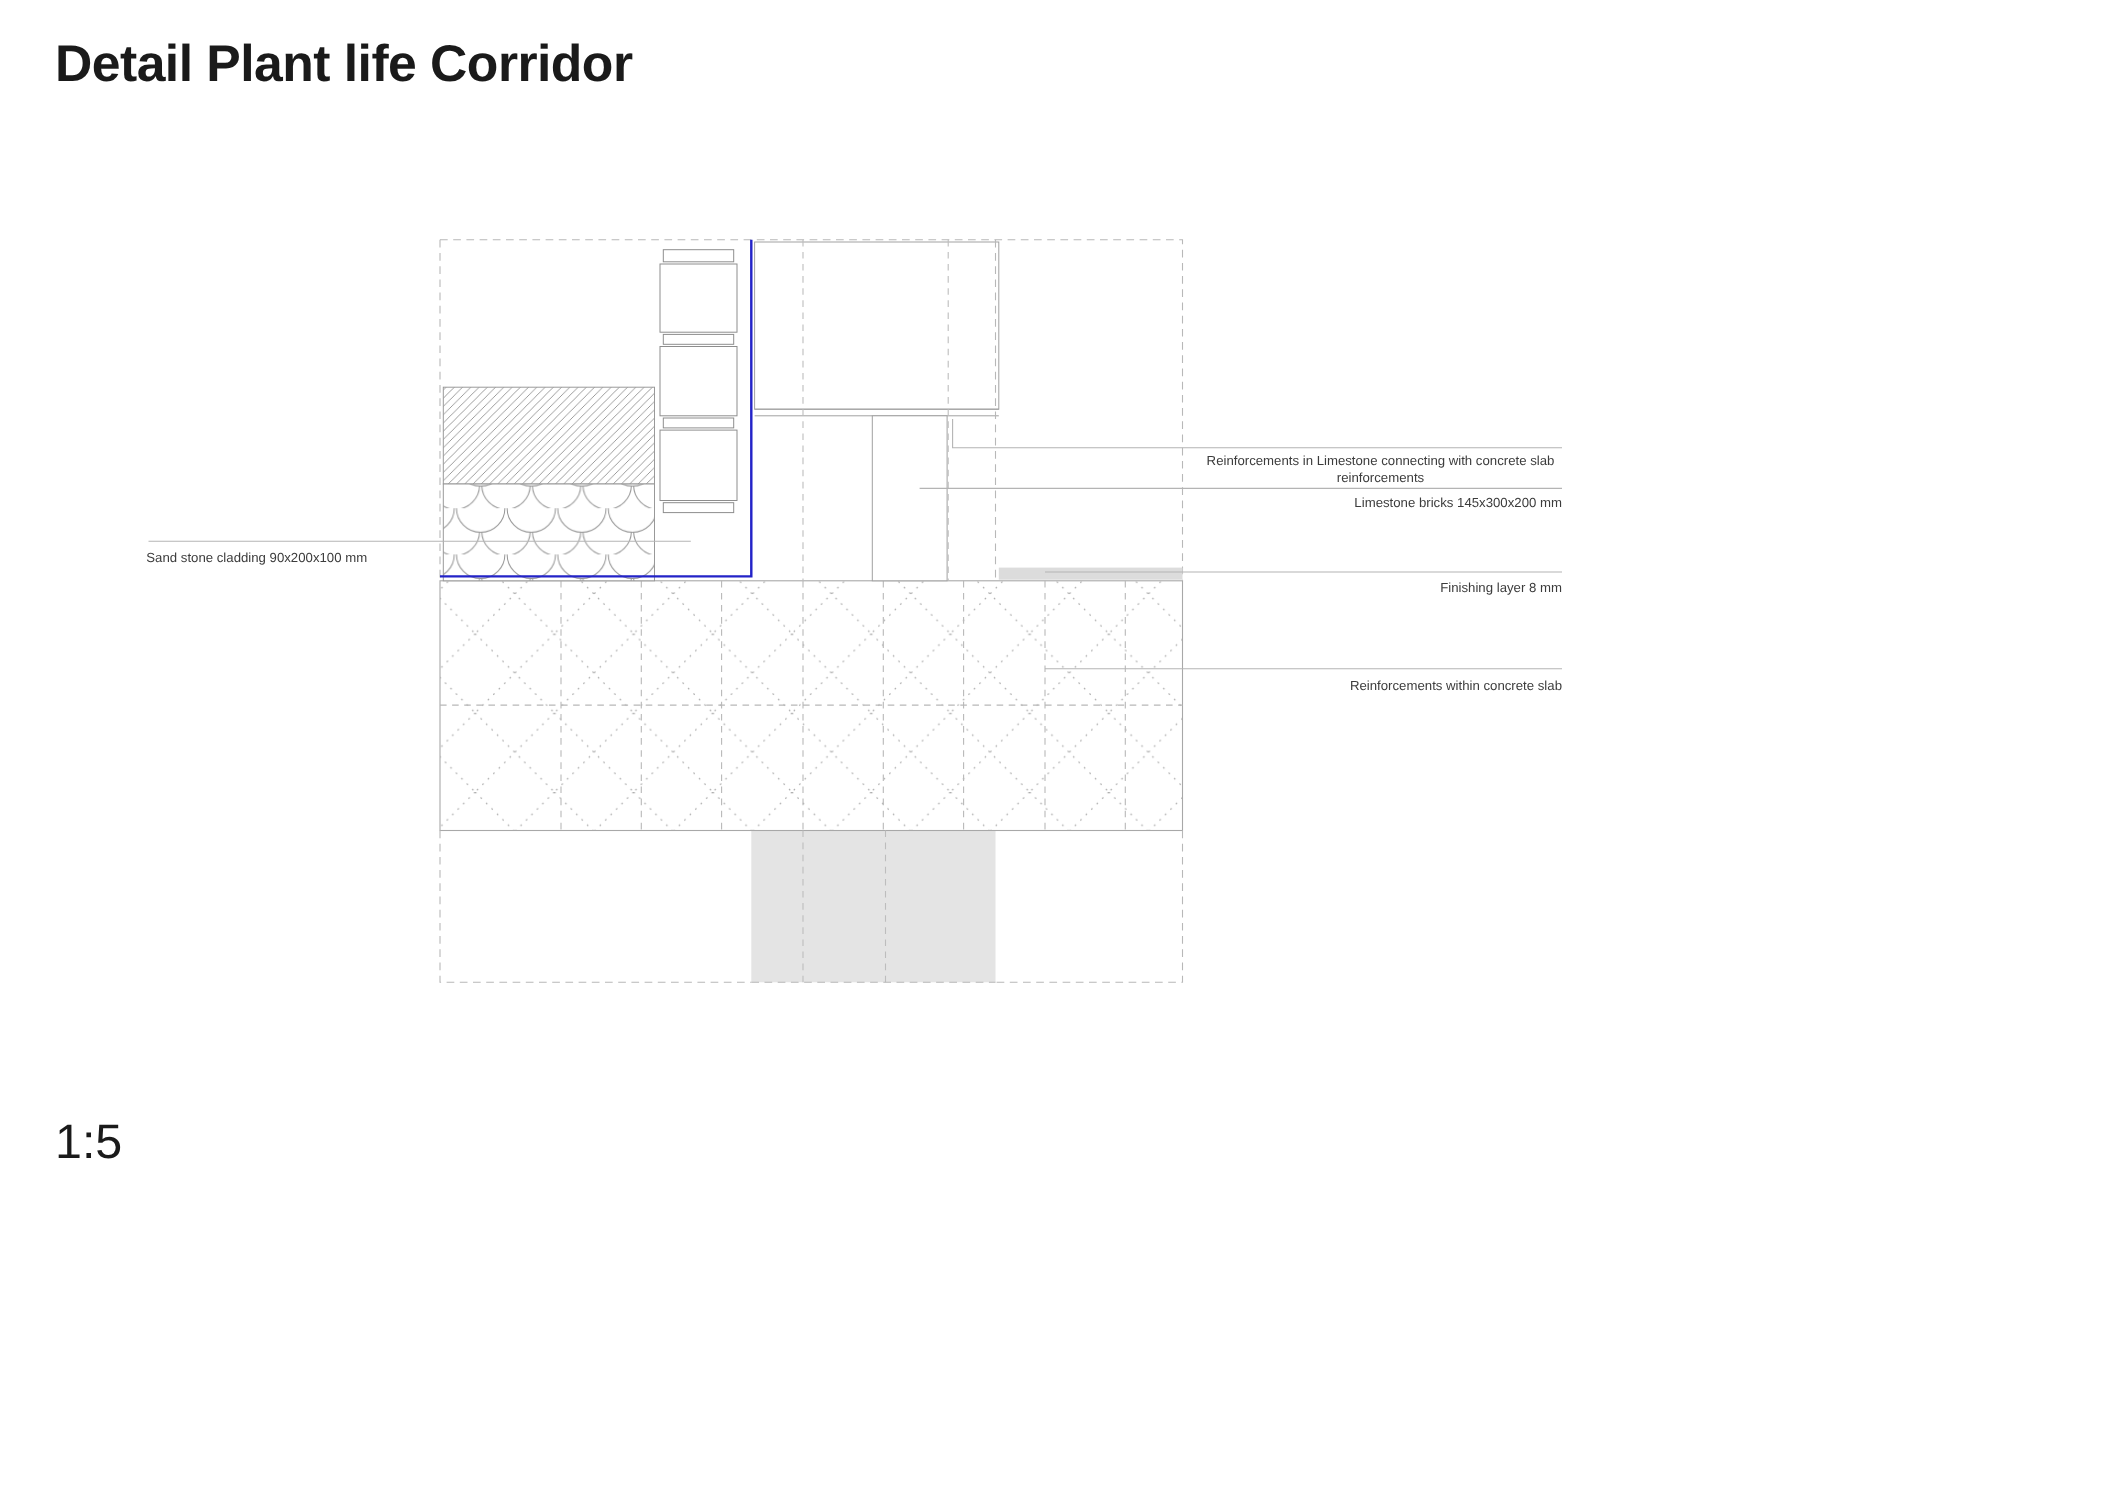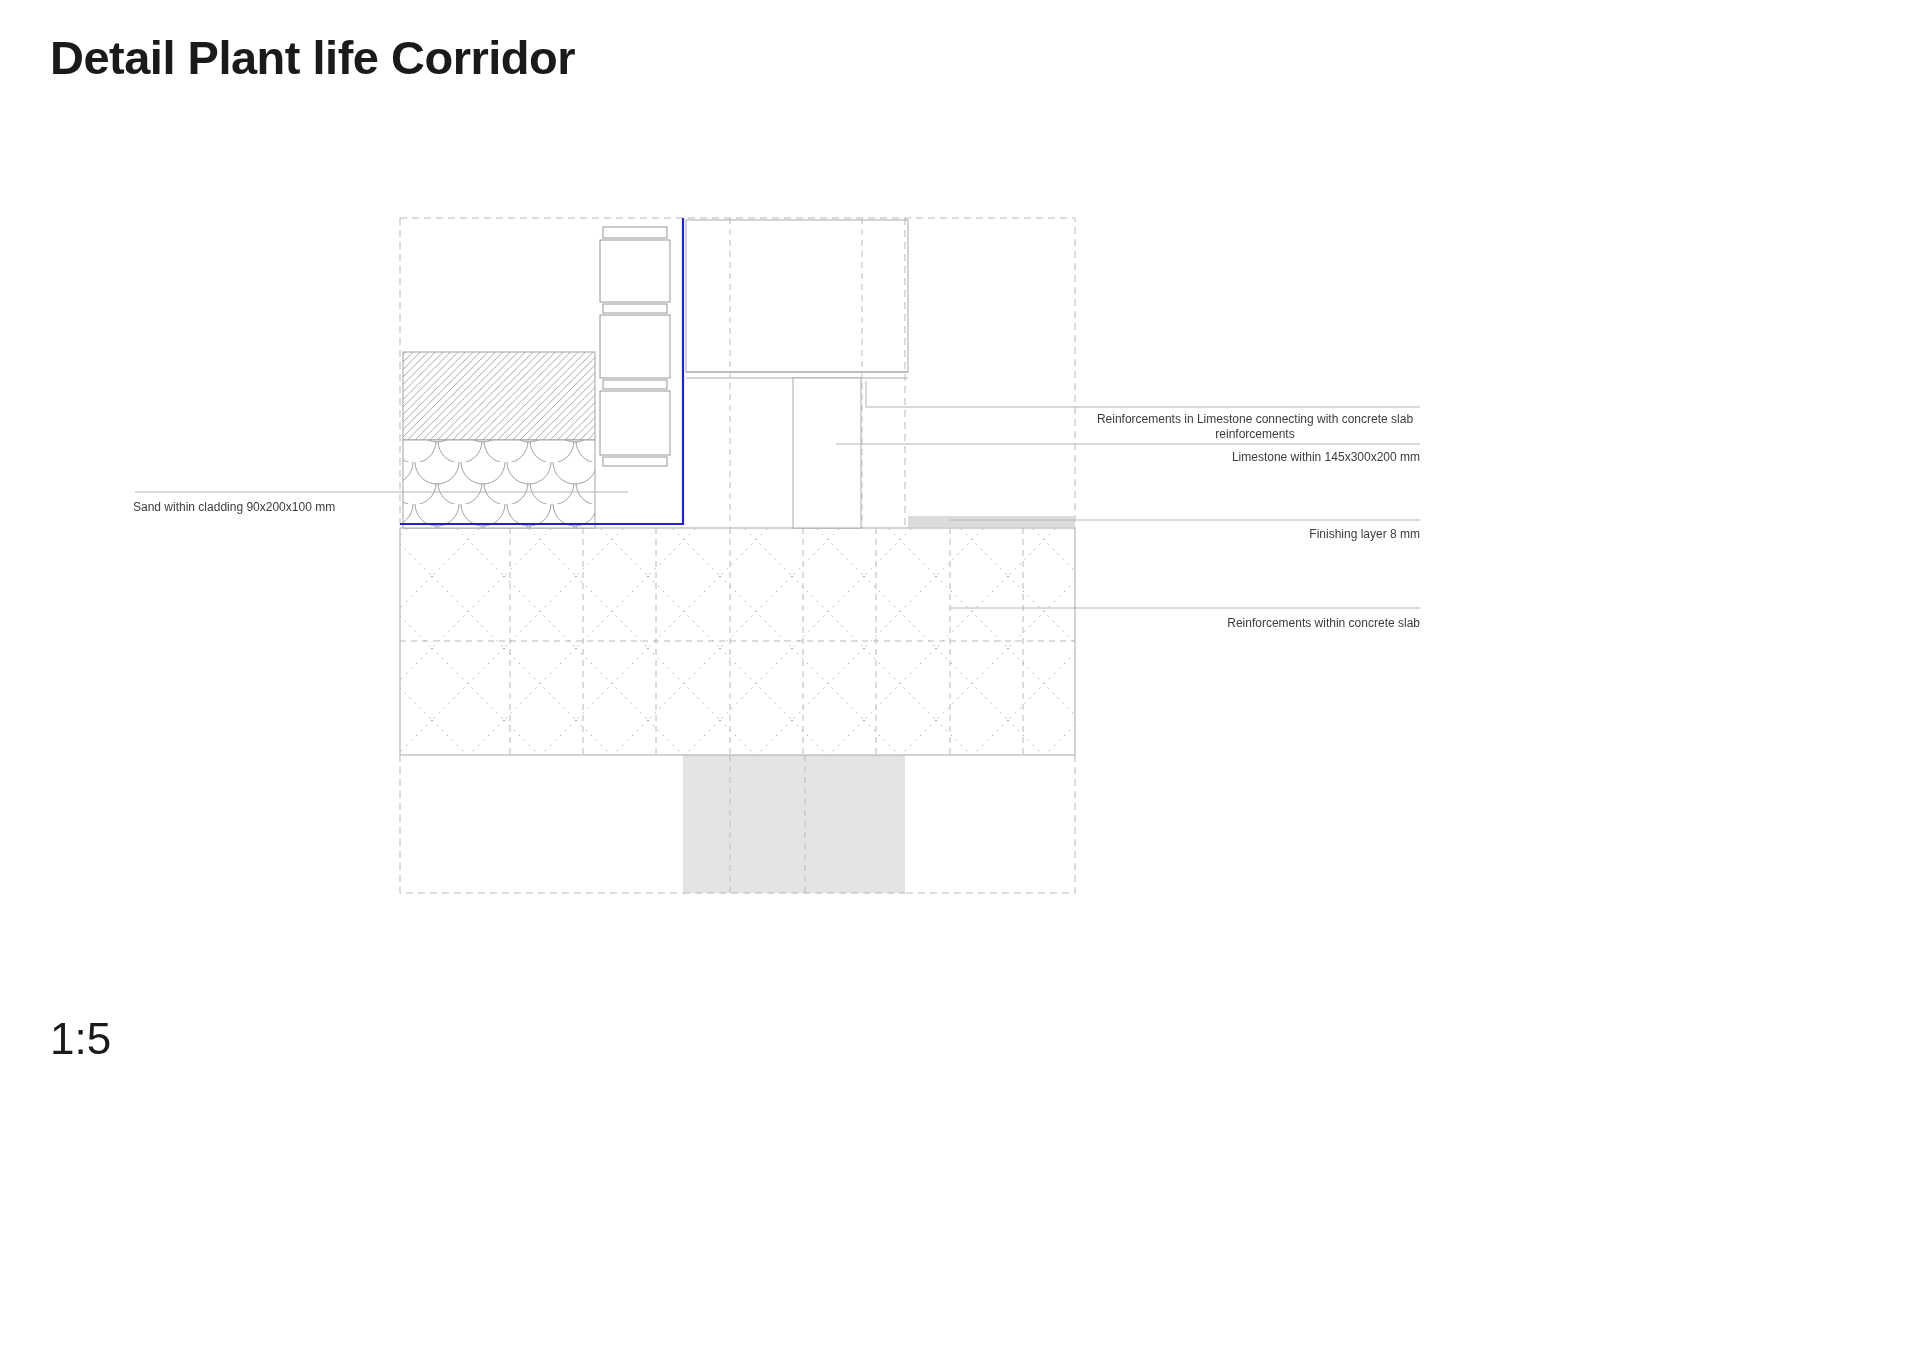--- a/index.html
+++ b/index.html
@@ -112,25 +112,25 @@
 
     <g stroke-width="1" fill="none" style="stroke:var(--leader-gray,#b4b4b4)">
       <path d="M135 492 H628"></path>
       <path d="M866 381 V407 H1420"></path>
       <path d="M836 444 H1420"></path>
       <path d="M950 520 H1420"></path>
       <path d="M950 608 H1420"></path>
     </g>
   </svg>
 
-  <div class="anno anno-left">Sand within cladding 90x200x100 mm</div>
+  <div class="anno anno-left">Sand stone cladding 90x200x100 mm</div>
 
   <div class="anno anno-right anno-reinf-limestone">Reinforcements in Limestone connecting with concrete slab reinforcements</div>
 
-  <div class="anno anno-right anno-limestone-bricks">Limestone within 145x300x200 mm</div>
+  <div class="anno anno-right anno-limestone-bricks">Limestone bricks 145x300x200 mm</div>
 
   <div class="anno anno-right anno-finishing">Finishing layer 8 mm</div>
 
   <div class="anno anno-right anno-reinf-slab">Reinforcements within concrete slab</div>
 
   <div class="scale-text">1:5</div>
 
 </div>
 
 </body></html>

